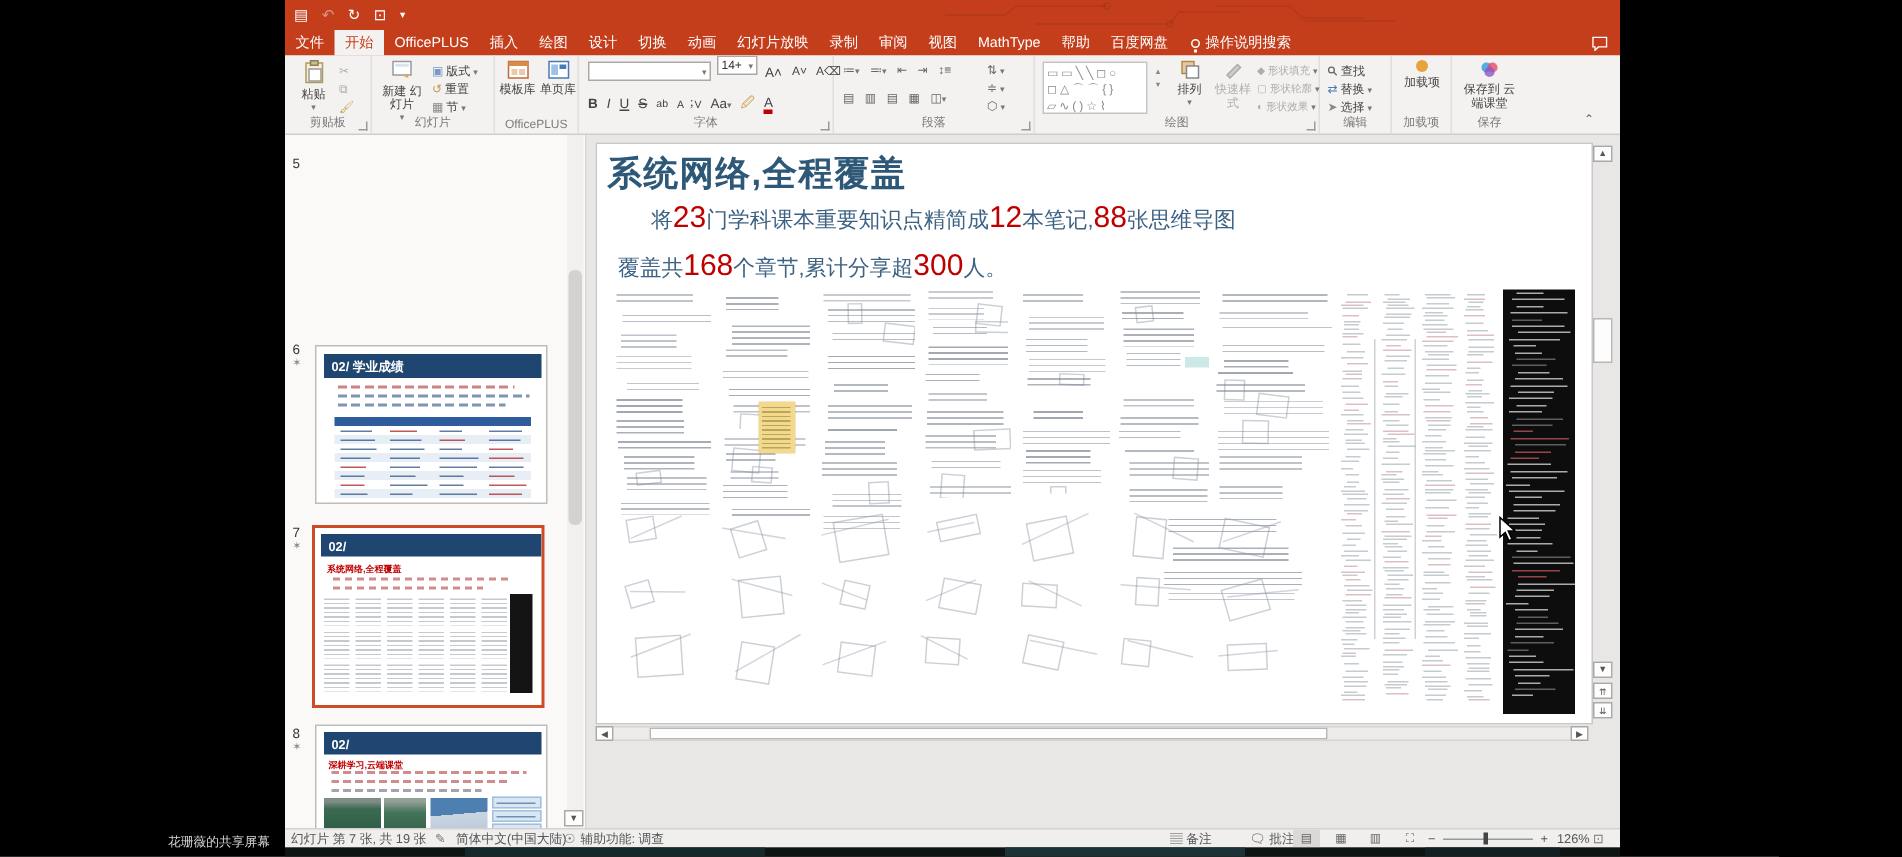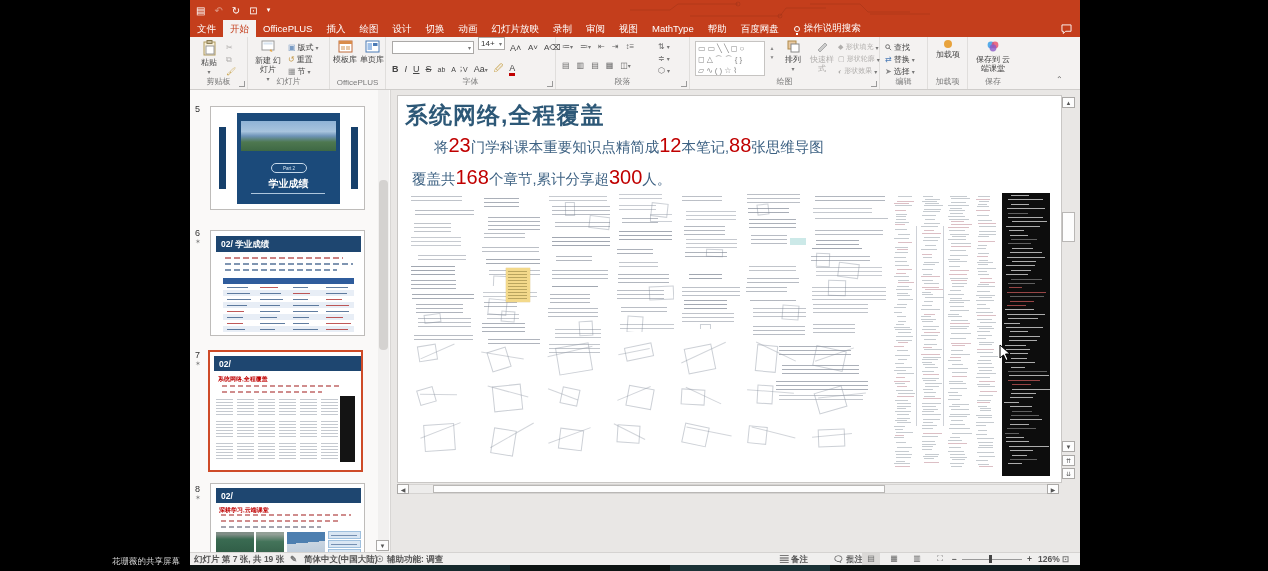--- a/index.html
+++ b/index.html
@@ -66,21 +66,21 @@
   .scrbtn { position:absolute; width:13px; height:11px; background:#FDFDFD; border:1px solid #ABA9A7; color:#555; font-size:6px; display:flex; align-items:center; justify-content:center; cursor:pointer; }
   #hscroll-track { left:207px; top:484px; width:662px; height:10px; background:#EDECEB; border:1px solid #D5D3D1; }
   #hscroll-thumb { left:243px; top:485px; width:452px; height:8px; background:#FDFDFD; border:1px solid #B9B7B5; }
   #vscroll-thumb { left:872px; top:212px; width:13px; height:30px; background:#FDFDFD; border:1px solid #B9B7B5; }
 
   #notespane { left:200px; top:495px; width:690px; height:57px; background:#F2F1F0; border-left:1px solid #D8D6D4; border-top:1px solid #D8D6D4; }
   #notes-ph { left:7px; top:5px; font-size:9.5px; color:#595959; }
 
   
   #statusbar { left:0; top:552px; width:890px; height:13px; background:#F0EFEE; border-top:1px solid #D5D3D1; font-size:8.5px; color:#555; }
-  .sb { position:absolute; top:0; line-height:12px; white-space:nowrap; cursor:pointer;font-weight:bold; }
+  .sb { position:absolute; top:0; line-height:12px; white-space:nowrap; cursor:pointer; }
   .viewbtn { position:absolute; top:0; width:18px; height:12px; text-align:center; line-height:12px; font-size:8px; color:#666; cursor:pointer; }
   .viewbtn.on { background:#DBD9D7; }
   #zoom-track { left:772px; top:6px; width:60px; height:1px; background:#9a9a9a; }
   #zoom-thumb { left:799px; top:2px; width:3px; height:8px; background:#444; }
 
   #bottomstrip { left:190px; top:565px; width:890px; height:6px; background:#0d1413; }
 
   .cursor-svg { position:absolute; z-index:50; }
 </style>
 </head>
@@ -325,29 +325,20 @@
             </svg>
           <span>保存到 云端课堂</span>
         </div>
         <div class="grp-label">保存</div>
       </div>
       <div class="abs" style="left:866px;top:38px;font-size:8px;color:#666;cursor:pointer">⌃</div>
     </div>
 
     <div class="abs" id="thumbpane">
       <div class="slide-num" style="top:14px">5</div>
-      <div class="thumb" style="top:16px;height:104px" id="thumb5">
-        <div class="abs" style="left:26px;top:6px;width:103px;height:91px;background:#1B4A7A"></div>
-        <div class="abs" style="left:8px;top:20px;width:7px;height:62px;background:#16406B"></div>
-        <div class="abs" style="left:140px;top:20px;width:7px;height:62px;background:#16406B"></div>
-        <div class="abs" style="left:30px;top:14px;width:95px;height:30px;background:linear-gradient(180deg,#8FB3D6 0%,#A8C4DE 35%,#6E94B8 50%,#4E7850 70%,#3E6844 100%)"></div>
-        <div class="abs" style="left:60px;top:56px;width:36px;height:10px;border:1px solid #C7D9EA;border-radius:5px;color:#D9E7F3;font-size:4.5px;text-align:center;line-height:9px">Part 2</div>
-        <div class="abs" style="left:0;top:70px;width:155px;text-align:center;color:#fff;font-size:10px;font-weight:bold">学业成绩</div>
-        <div class="abs" style="left:40px;top:86px;width:74px;height:1px;background:#AEC6DC"></div>
-      </div>
 
       <div class="slide-num" style="top:138px">6</div>
       <div class="anim-star" style="top:148px">✶</div>
       <div class="thumb" style="top:140px;height:106px" id="thumb6">
         <div class="hdrbar" style="left:5px;top:5px;width:145px;height:16px">02/ 学业成绩</div>
         <div id="s6lines">
             <div style="position: absolute; left: 14px; top: 26px; width: 118px; height: 2px; opacity: 0.65; background: repeating-linear-gradient(90deg, rgb(176, 64, 64) 0px, rgb(176, 64, 64) 6px, transparent 6px, transparent 9px);"></div>
             <div style="position: absolute; left: 14px; top: 32px; width: 128px; height: 2px; opacity: 0.65; background: repeating-linear-gradient(90deg, rgb(58, 92, 136) 0px, rgb(58, 92, 136) 6px, transparent 6px, transparent 9px);"></div>
             <div style="position: absolute; left: 14px; top: 38px; width: 112px; height: 2px; opacity: 0.65; background: repeating-linear-gradient(90deg, rgb(58, 92, 136) 0px, rgb(58, 92, 136) 6px, transparent 6px, transparent 9px);"></div>
           </div>

